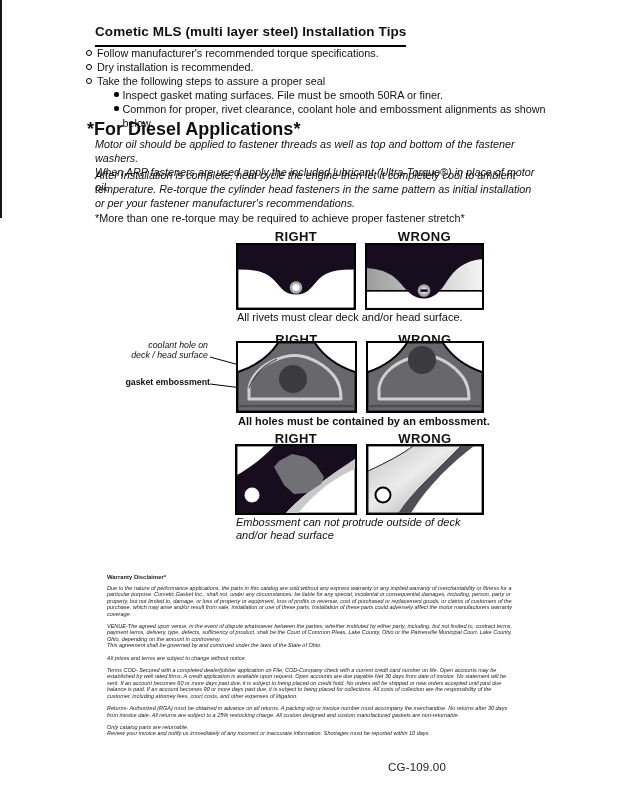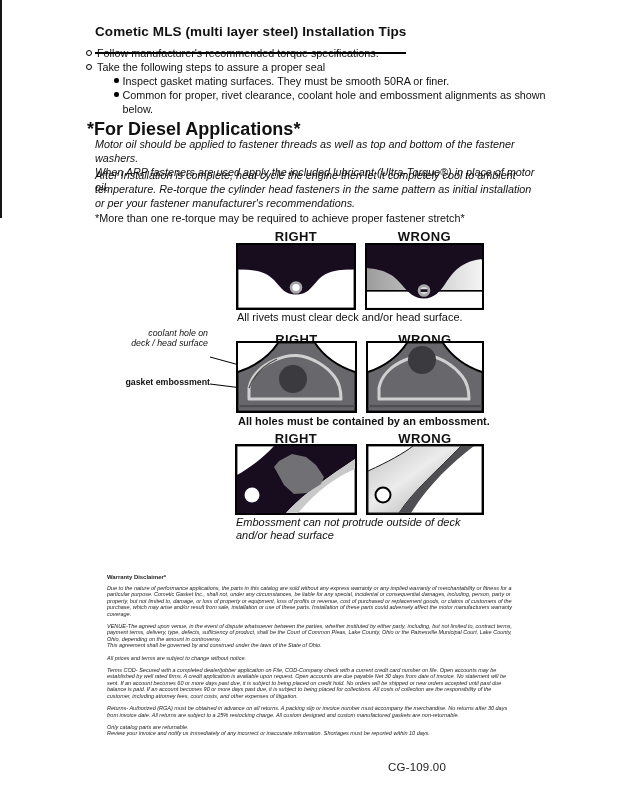--- a/index.html
+++ b/index.html
@@ -7,21 +7,21 @@
     width:618px;height:800px;position:relative;background:#ffffff;
     font-family:"Liberation Sans", sans-serif;color:#111;overflow:hidden;
   }
   .abs{position:absolute;}
   .pre{white-space:pre-line;font-style:italic;}
 
   .edge-artifact{left:0;top:0;width:2px;height:218px;background:#161616;}
 
   .title{
     left:95px;top:24px;font-size:13.5px;font-weight:bold;
-    border-bottom:2px solid #000;padding-bottom:13px;letter-spacing:.1px;
+    border-bottom:2px solid #000;padding-bottom:6px;letter-spacing:.1px;
   }
   .bullets{left:86px;top:46px;width:470px;font-size:10.8px;line-height:14px;}
   .b-row{display:flex;align-items:flex-start;}
   .b-row.sub{margin-left:28px;}
   .circ{flex:0 0 auto;width:4px;height:4px;border:1px solid #000;border-radius:50%;margin:4px 5px 0 0;}
   .dot{flex:0 0 auto;width:4.5px;height:4.5px;background:#000;border-radius:50%;margin:4px 4px 0 0;}
 
   .diesel-h{left:87px;top:119px;font-size:18px;font-weight:bold;}
   .para{left:95px;top:0;width:445px;font-size:10.8px;line-height:14.2px;}
   .p1{top:137px;}
@@ -47,25 +47,29 @@
 
 <div class="abs title">Cometic MLS (multi layer steel) Installation Tips</div>
 
 <div class="abs bullets">
   <div class="b-row">
     <span class="circ"></span>
     <span>Follow manufacturer's recommended torque specifications.</span>
   </div>
   <div class="b-row">
     <span class="circ"></span>
+    <span>Dry installation is recommended.</span>
+  </div>
+  <div class="b-row">
+    <span class="circ"></span>
     <span>Take the following steps to assure a proper seal</span>
   </div>
   <div class="b-row sub">
     <span class="dot"></span>
-    <span>Inspect gasket mating surfaces.  They must be smooth 50RA or finer.</span>
+    <span>Inspect gasket mating surfaces.  File must be smooth 50RA or finer.</span>
   </div>
   <div class="b-row sub">
     <span class="dot"></span>
     <span>Common for proper, rivet clearance, coolant hole and embossment alignments as shown below.</span>
   </div>
 </div>
 
 <div class="abs diesel-h">*For Diesel Applications*</div>
 <div class="abs para p1 pre">Motor oil should be applied to fastener threads as well as top and bottom of the fastener washers.
 When ARP fasteners are used apply the included lubricant (Ultra-Torque®) in place of motor oil.</div>
@@ -106,21 +110,21 @@
     <circle cx="59" cy="47.5" r="3.6" fill="#dadada"></circle>
     <rect x="55.5" y="46.3" width="7" height="2.6" fill="#170d1f"></rect>
   </svg>
 </div>
 
 <div class="abs fig-caption" style="left:237px;top:311px;">All rivets must clear deck and/or head surface.</div>
 
 <div class="abs fig-label" style="left:236px;top:332px;width:121px;">RIGHT</div>
 <div class="abs fig-label" style="left:366px;top:332px;width:118px;">WRONG</div>
 
-<div class="abs side-label pre" style="left:100px;top:328px;width:108px;">coolant hole on
+<div class="abs side-label pre" style="left:100px;top:340px;width:108px;">coolant hole on
 deck / head surface</div>
 <div class="abs side-label" style="left:100px;top:377px;width:110px;font-weight:bold;">gasket embossment</div>
 
 <svg class="abs" style="left:110px;top:340px;" width="200" height="72">
   <line x1="100" y1="17" x2="184" y2="40" stroke="#000" stroke-width="1"></line>
   <line x1="100" y1="44" x2="148" y2="50" stroke="#000" stroke-width="1"></line>
 </svg>
 
 <div class="abs" style="left:236px;top:341px;">
   <svg width="121" height="72" viewBox="0 0 121 72">

